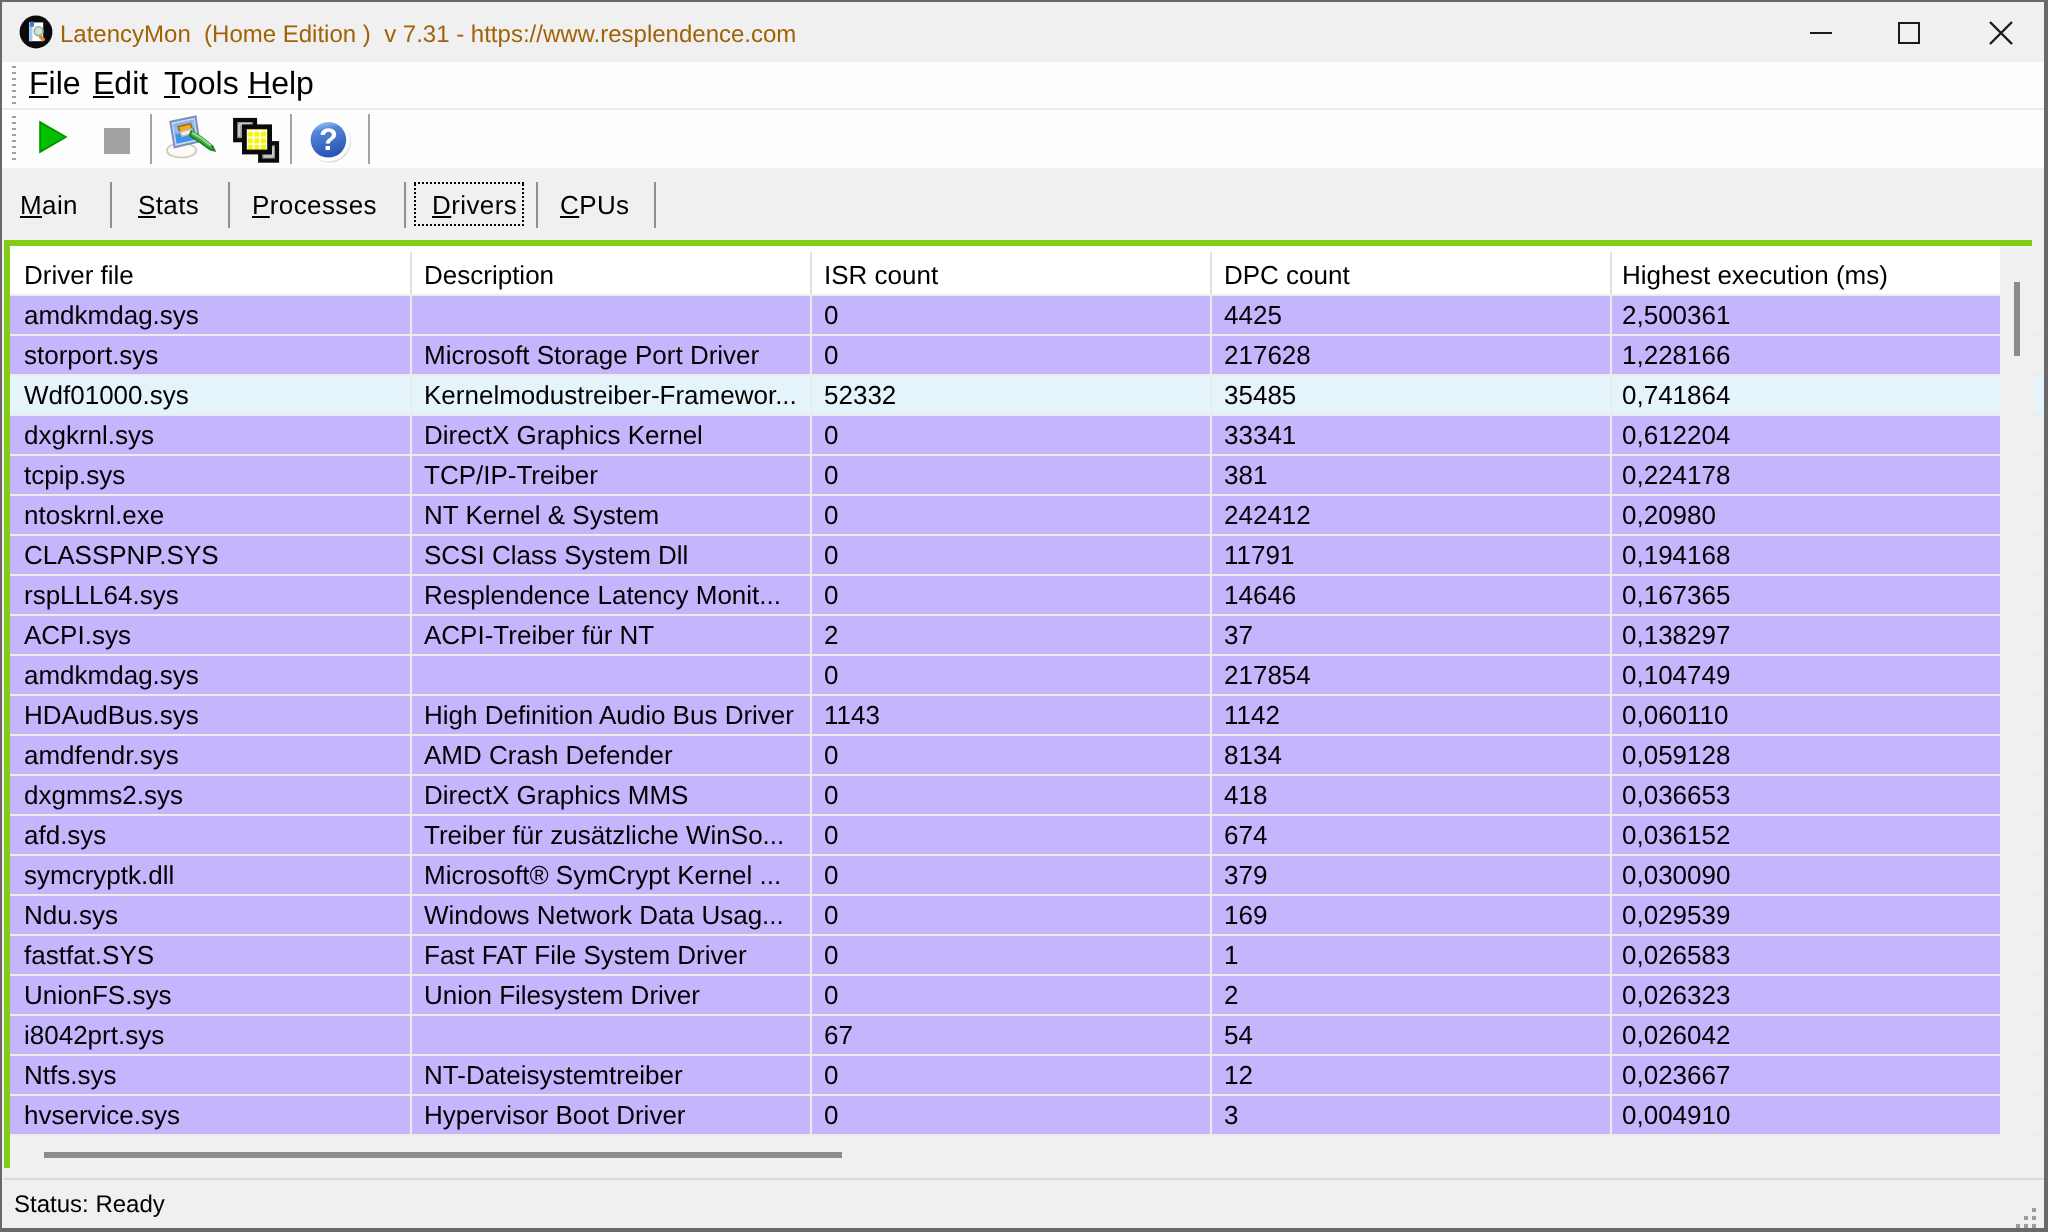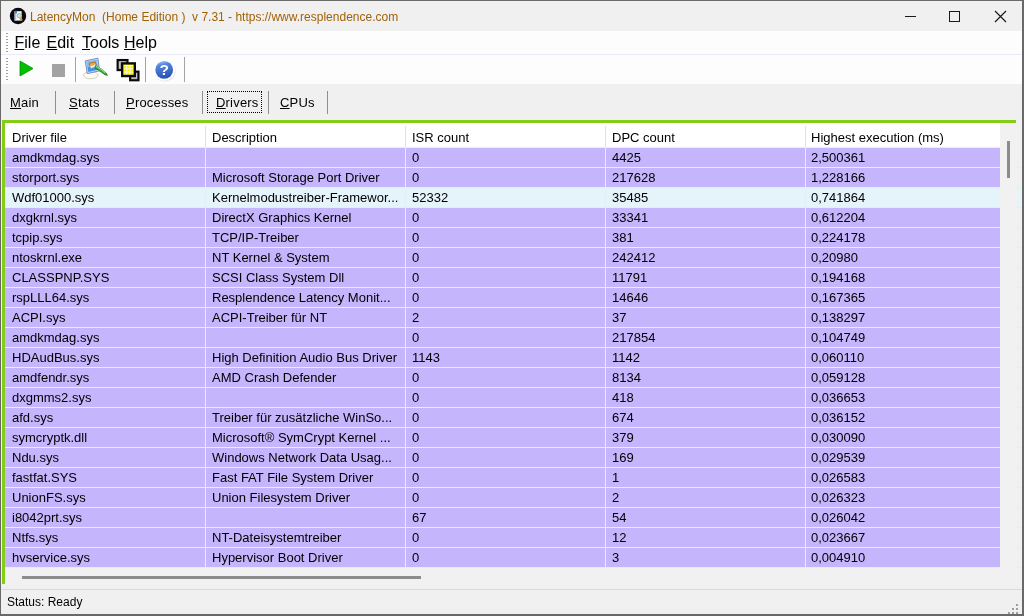--- a/index.html
+++ b/index.html
@@ -208,20 +208,21 @@
     </div>
 <div class="row" style="top:245px">
       <span class="c1">amdfendr.sys</span>
       <span class="c2">AMD Crash Defender</span>
       <span class="c3">0</span>
       <span class="c4">8134</span>
       <span class="c5">0,059128</span>
     </div>
 <div class="row" style="top:265px">
       <span class="c1">dxgmms2.sys</span>
+      <span class="c2">DirectX Graphics MMS</span>
       <span class="c3">0</span>
       <span class="c4">418</span>
       <span class="c5">0,036653</span>
     </div>
 <div class="row" style="top:285px">
       <span class="c1">afd.sys</span>
       <span class="c2">Treiber für zusätzliche WinSo...</span>
       <span class="c3">0</span>
       <span class="c4">674</span>
       <span class="c5">0,036152</span>

